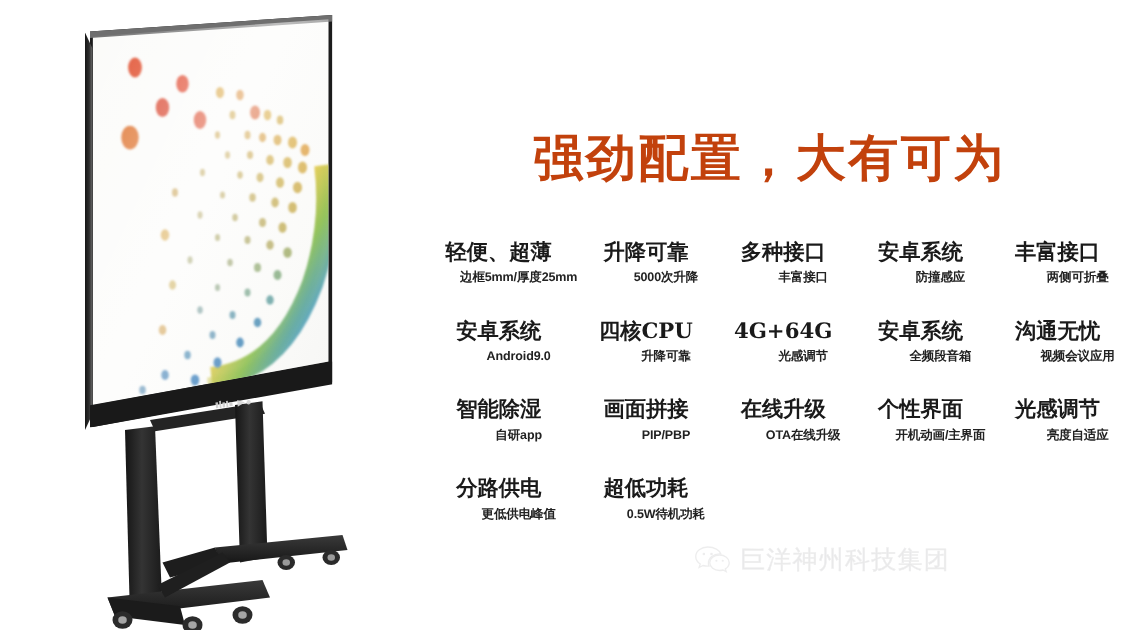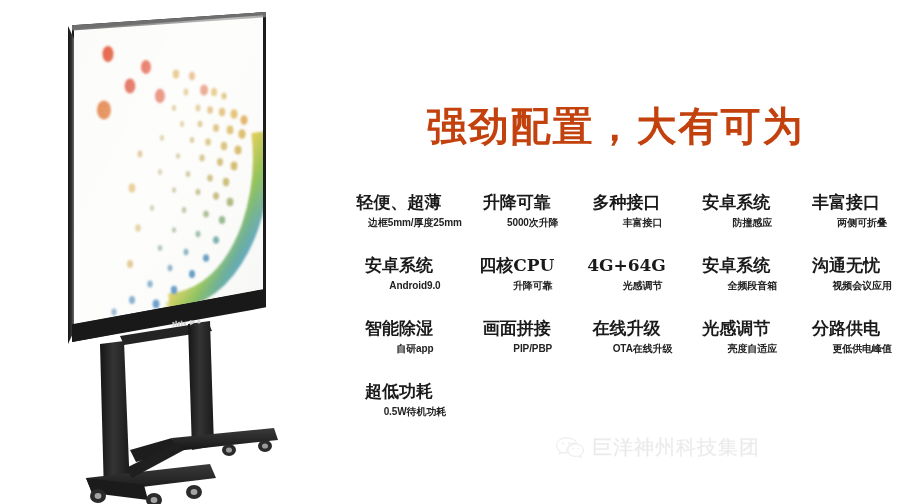--- a/index.html
+++ b/index.html
@@ -426,20 +426,24 @@
       <div class="feature-cell">
         <div class="feature-title">画面拼接</div>
         <div class="feature-sub">PIP/PBP</div>
       </div>
       <div class="feature-cell">
         <div class="feature-title">在线升级</div>
         <div class="feature-sub">OTA在线升级</div>
       </div>
 
       <div class="feature-cell">
+        <div class="feature-title">个性界面</div>
+        <div class="feature-sub">开机动画/主界面</div>
+      </div>
+      <div class="feature-cell">
         <div class="feature-title">光感调节</div>
         <div class="feature-sub">亮度自适应</div>
       </div>
       <div class="feature-cell">
         <div class="feature-title">分路供电</div>
         <div class="feature-sub">更低供电峰值</div>
       </div>
       <div class="feature-cell">
         <div class="feature-title">超低功耗</div>
         <div class="feature-sub">0.5W待机功耗</div>

